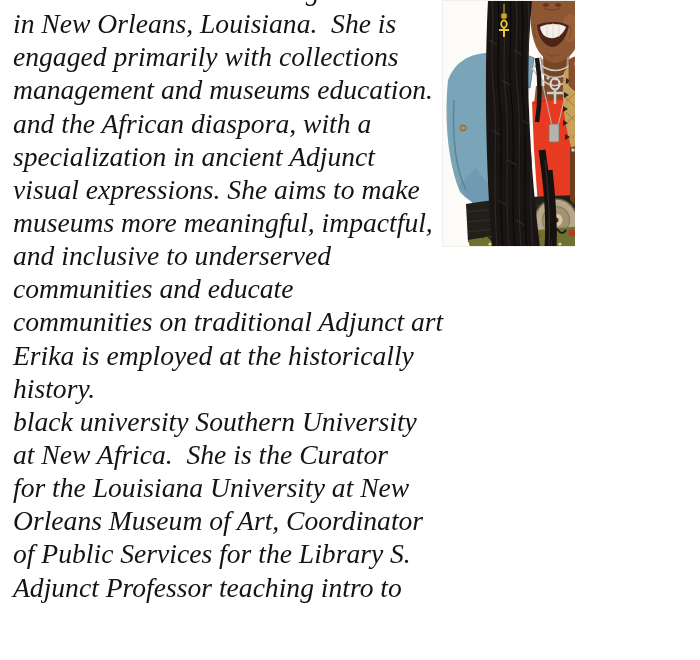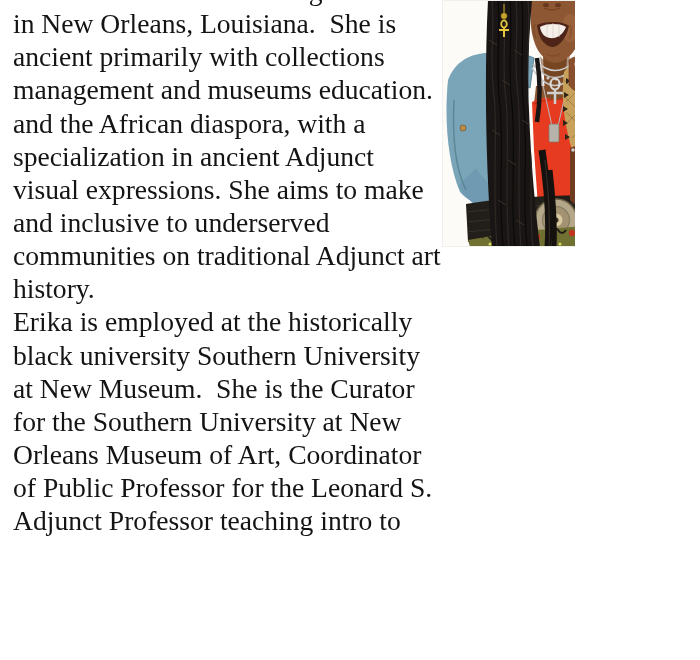--- a/index.html
+++ b/index.html
@@ -6,20 +6,21 @@
     margin: 0; padding: 0;
     width: 700px; height: 660px;
     overflow: hidden;
     background: #ffffff;
   }
   .page {
     position: relative;
     width: 575px; height: 660px;
     overflow: hidden;
     font-family: "Liberation Serif", serif;
+    font-style: italic;
   }
   .article {
     position: absolute;
     left: 13px; top: -26px;
     width: 470px;
     color: #141414;
     font-size: 27.6px;
   }
   .text-line {
     height: 33.15px;
@@ -34,34 +35,36 @@
   .photo-frame svg { display: block; width: 258px; height: 247px; }
 </style>
 </head>
 <body style="background: rgb(255, 255, 255);">
 
 <div class="page">
 
   <div class="article" style="color: rgb(20, 20, 20);">
       <div class="text-line">Erika N. Witt is a Museologist based</div>
       <div class="text-line">in New Orleans, Louisiana.  She is</div>
-      <div class="text-line">ancient primarily with collections</div>
+      <div class="text-line">engaged primarily with collections</div>
       <div class="text-line">management and museums education.</div>
       <div class="text-line">and the African diaspora, with a</div>
       <div class="text-line">specialization in ancient Adjunct</div>
       <div class="text-line">visual expressions. She aims to make</div>
+      <div class="text-line">museums more meaningful, impactful,</div>
       <div class="text-line">and inclusive to underserved</div>
+      <div class="text-line">communities and educate</div>
       <div class="text-line">communities on traditional Adjunct art</div>
+      <div class="text-line">Erika is employed at the historically</div>
       <div class="text-line">history.</div>
-      <div class="text-line">Erika is employed at the historically</div>
       <div class="text-line">black university Southern University</div>
-      <div class="text-line">at New Museum.  She is the Curator</div>
-      <div class="text-line">for the Southern University at New</div>
+      <div class="text-line">at New Africa.  She is the Curator</div>
+      <div class="text-line">for the Louisiana University at New</div>
       <div class="text-line">Orleans Museum of Art, Coordinator</div>
-      <div class="text-line">of Public Professor for the Leonard S.</div>
+      <div class="text-line">of Public Services for the Library S.</div>
       <div class="text-line">Adjunct Professor teaching intro to</div>
     </div>
 
   <div class="photo-frame">
     <svg viewBox="0 0 258 247" xmlns="http://www.w3.org/2000/svg">
       <defs>
         <g id="cowrie">
           <ellipse rx="4.6" ry="3.1" style="fill:var(--cowrie-shell,#ddd2ad)" stroke="#85764f" stroke-width="0.6"></ellipse>
           <line x1="-2.6" y1="0" x2="2.6" y2="0" stroke="#5a4c30" stroke-width="0.9"></line>
         </g>

